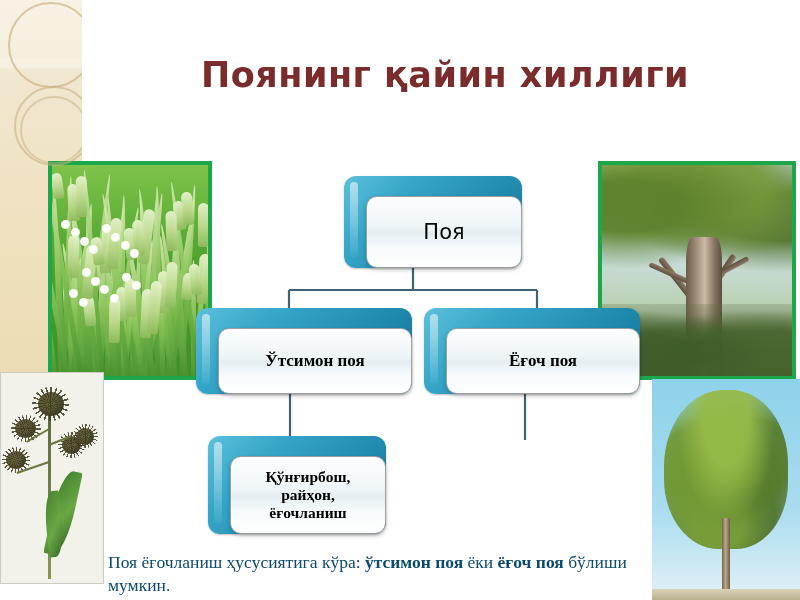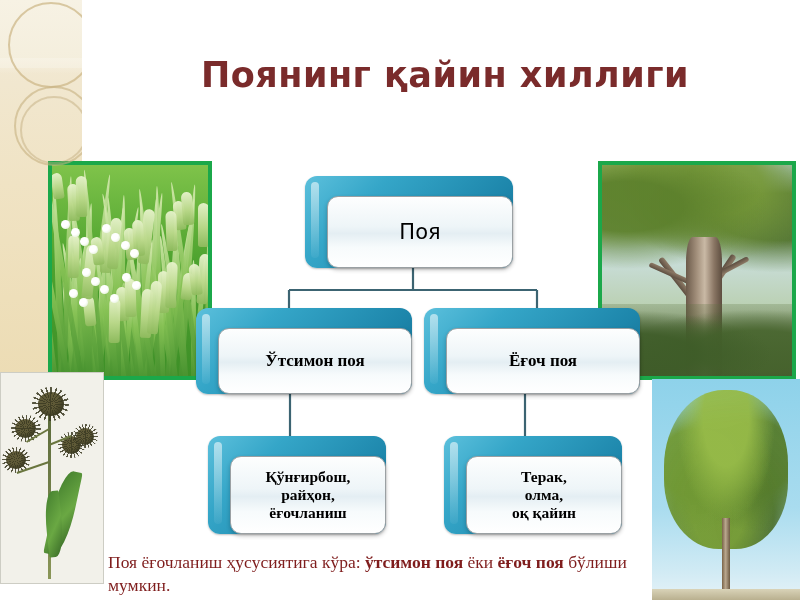--- a/index.html
+++ b/index.html
@@ -299,35 +299,35 @@
     white-space: pre-line;
   }
   .node.root .face-box .label {
     font-family: "DejaVu Sans", sans-serif;
     font-weight: normal;
     font-size: 21px;
   }
   .node.leaf .face-box .label { font-size: 15.5px; }
 
   
-  #node-root   { left: 305px; top: 176px; width: 208px; height: 92px; padding-left: 8px; }
+  #node-root   { left: 344px; top: 176px; width: 178px; height: 92px; padding-left: 8px; }
   #node-herb   { left: 196px; top: 308px; width: 216px; height: 86px; }
   #node-wood   { left: 424px; top: 308px; width: 216px; height: 86px; }
   #node-herb-ex{ left: 208px; top: 436px; width: 178px; height: 98px; }
   #node-wood-ex{ left: 444px; top: 436px; width: 178px; height: 98px; }
 
   
   .caption {
     position: absolute;
     left: 108px; top: 551px;
     width: 560px;
     font-family: "Liberation Serif", serif;
     font-size: 17.5px;
     line-height: 1.32;
-    color: #7f1d1d;
+    color: #0c4a6e;
   }
   .caption b { font-weight: bold; }
 </style>
 </head>
 <body>
 
 <div id="slide">
 
   <div class="deco-strip">
     <div class="deco-top-block"></div>
@@ -527,27 +527,19 @@
 
     <div class="node leaf" id="node-herb-ex">
       <div class="shadow-box"></div>
       <div class="face-box">
         <span class="label">Қўнғирбош,
 райҳон,
 ёғочланиш</span>
       </div>
     </div>
 
-    <div class="node leaf" id="node-wood-ex">
-      <div class="shadow-box"></div>
-      <div class="face-box">
-        <span class="label">Терак,
-олма,
-оқ қайин</span>
-      </div>
-    </div>
   </div>
 
   <div class="caption">
     <span>Поя ёғочланиш ҳусусиятига кўра: </span><b>ўтсимон поя</b><span> ёки </span><b>ёғоч поя</b><span> бўлиши мумкин.</span>
   </div>
 
 </div>
 
 </body></html>

